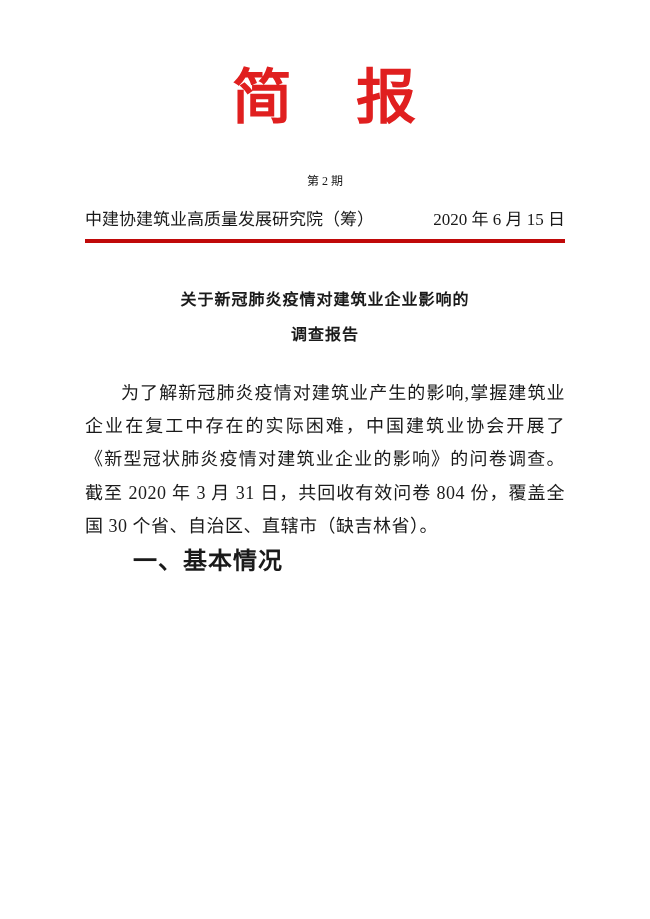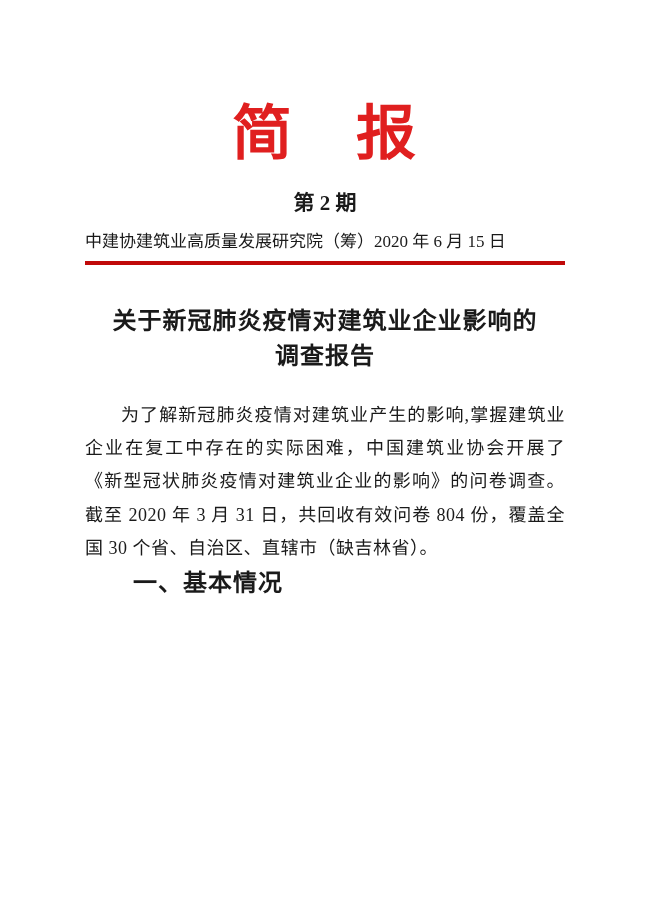--- a/index.html
+++ b/index.html
@@ -17,54 +17,55 @@
     font-family: "Liberation Serif", "DejaVu Serif", serif;
     color: var(--ink);
   }
   .page {
     width: 100%;
     height: 100%;
     padding: 0 85px;
     position: relative;
   }
   .masthead-title {
-    margin-top: 96px;
+    margin-top: 60px;
     text-align: center;
     font-size: 60px;
     line-height: 76px;
     font-weight: bold;
     color: var(--accent_red);
     letter-spacing: 2px;
     white-space: pre;
   }
   .issue-number {
-    margin-top: 18px;
+    margin-top: 32px;
     text-align: center;
-    font-size: 21px;
+    font-size: 12px;
     line-height: 26px;
-    font-weight: 700;
+    font-weight: 400;
   }
   .pub-line {
     margin-top: 14px;
     display: flex;
+    justify-content: space-between;
     align-items: baseline;
     font-size: 17px;
     line-height: 24px;
   }
   .red-rule {
     margin-top: 7px;
     height: 3.5px;
     width: 100%;
     background: var(--rule_red);
     border: none;
   }
   .doc-title {
     margin-top: 39px;
     text-align: center;
-    font-size: 24px;
+    font-size: 16px;
     line-height: 35px;
     font-weight: bold;
     letter-spacing: 1px;
   }
   .body-text {
     margin-top: 25px;
     font-size: 18px;
     line-height: 33.4px;
     text-align: justify;
   }

